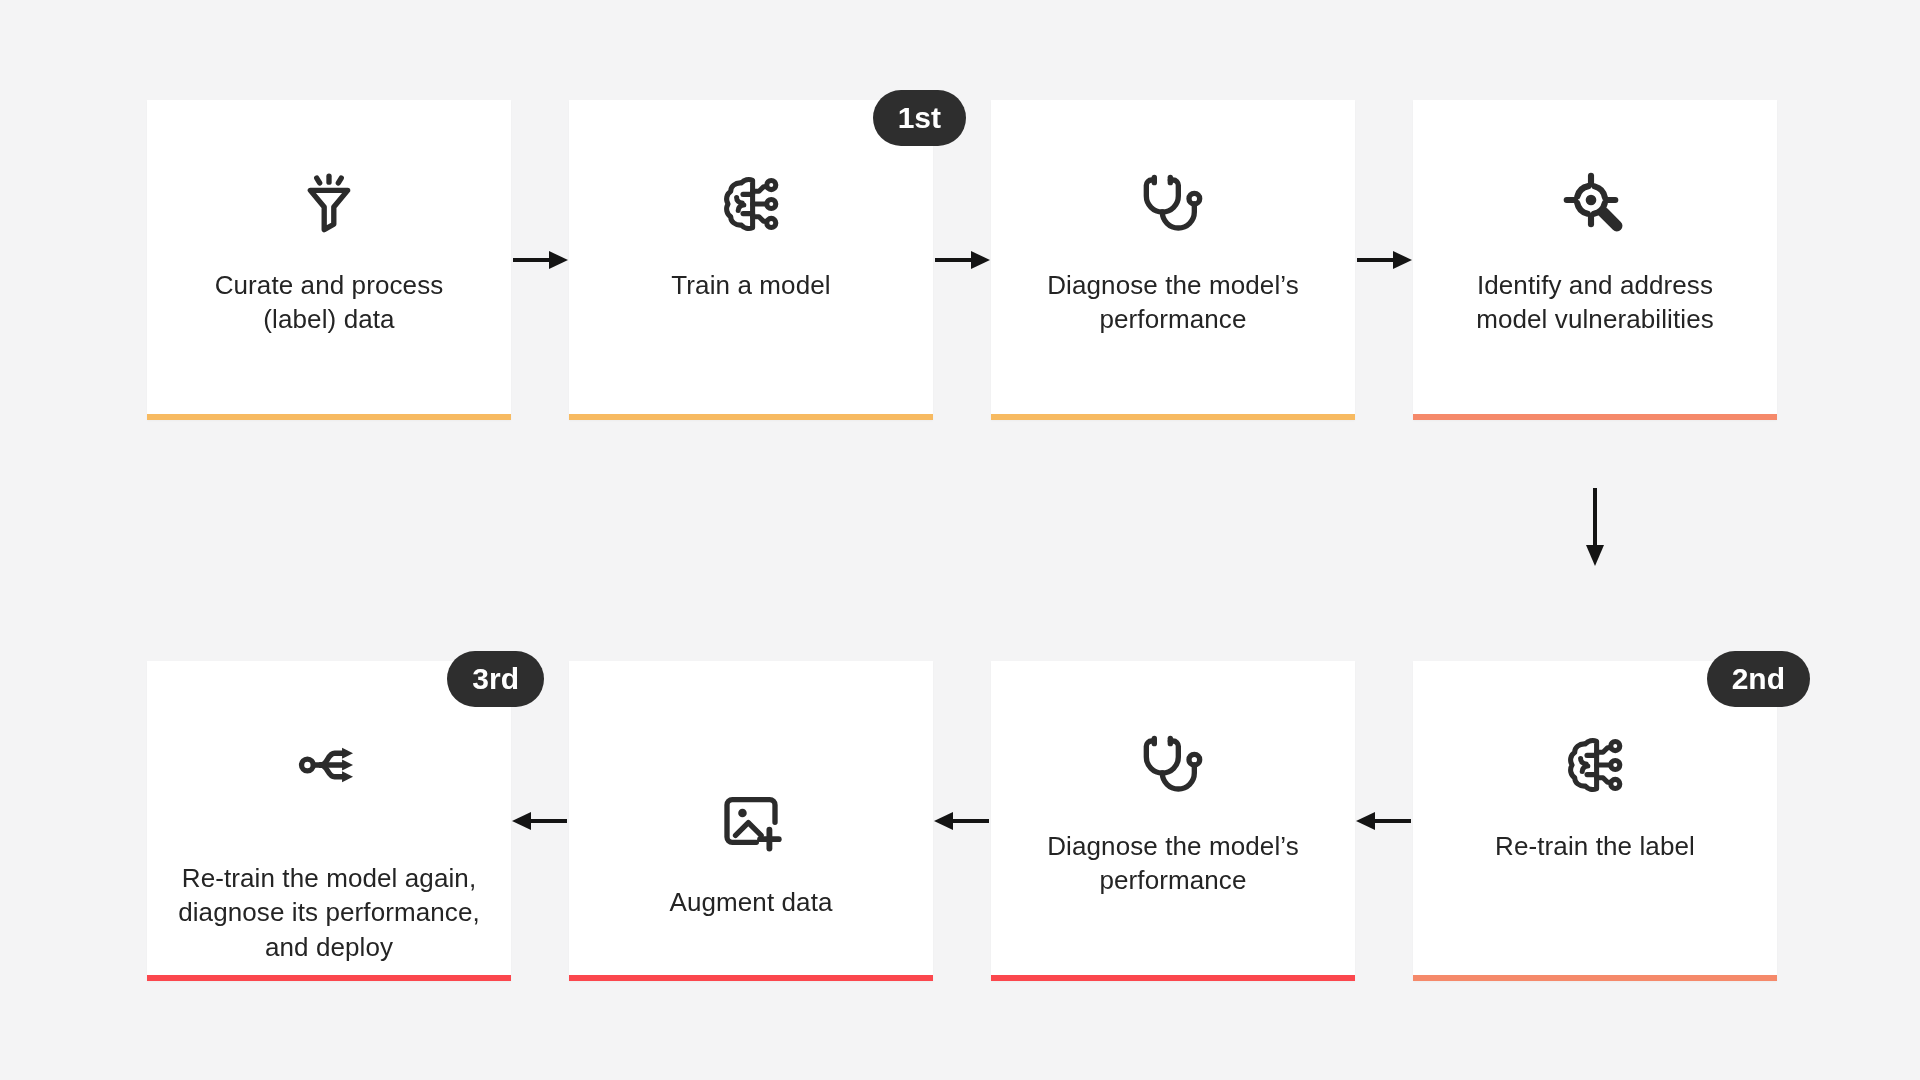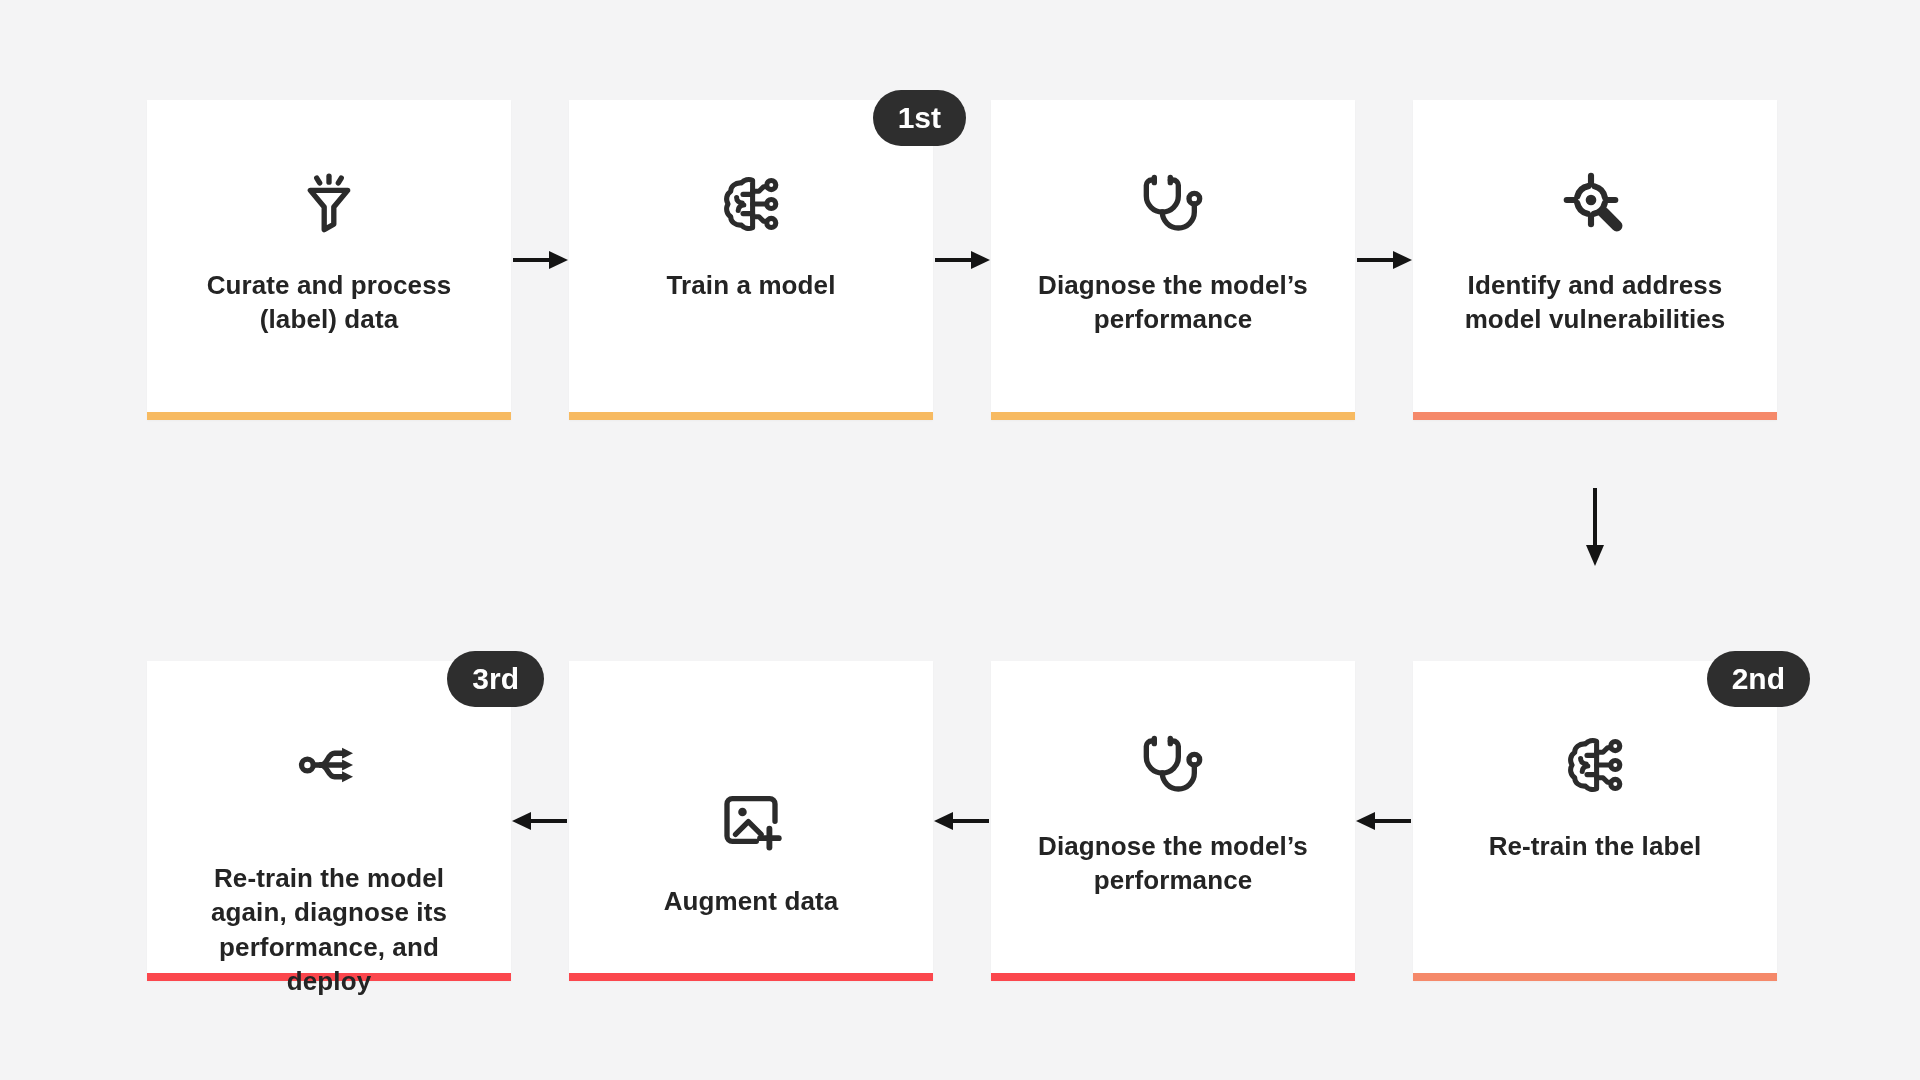--- a/index.html
+++ b/index.html
@@ -10,35 +10,35 @@
     -webkit-font-smoothing:antialiased;
   }
   .stage{position:relative;width:1920px;height:1080px;overflow:hidden;}
   .flow-row{position:absolute;left:147px;display:flex;align-items:stretch;}
   .row-top{top:100px;}
   .row-bottom{top:661px;}
   .card{
     position:relative;
     width:364px;height:320px;
     background:#FFFFFF;
-    border-bottom:8px solid #be185d;
+    border-bottom:6px solid #be185d;
     box-sizing:border-box;
     display:flex;flex-direction:column;align-items:center;
     padding-top:72px;
     box-shadow:0 1px 2px rgba(0,0,0,0.03);
   }
   .card .icon{
     height:64px;width:64px;
     color:#2B2B2B;
     margin-bottom:32px;
     flex:0 0 auto;
   }
   .card .icon svg{width:64px;height:64px;display:block;}
   .card .label{
-    font-size:26px;font-weight:700;color:#242424;
+    font-size:26px;font-weight:400;color:#242424;
     text-align:center;line-height:1.32;max-width:302px;
     letter-spacing:.1px;
   }
   .badge{
     position:absolute;top:-10px;right:-33px;
     background:#2E2E2E;color:#FFFFFF;
     font-size:30px;font-weight:700;line-height:1;
     padding:13px 25px;border-radius:40px;
     z-index:5;
   }

